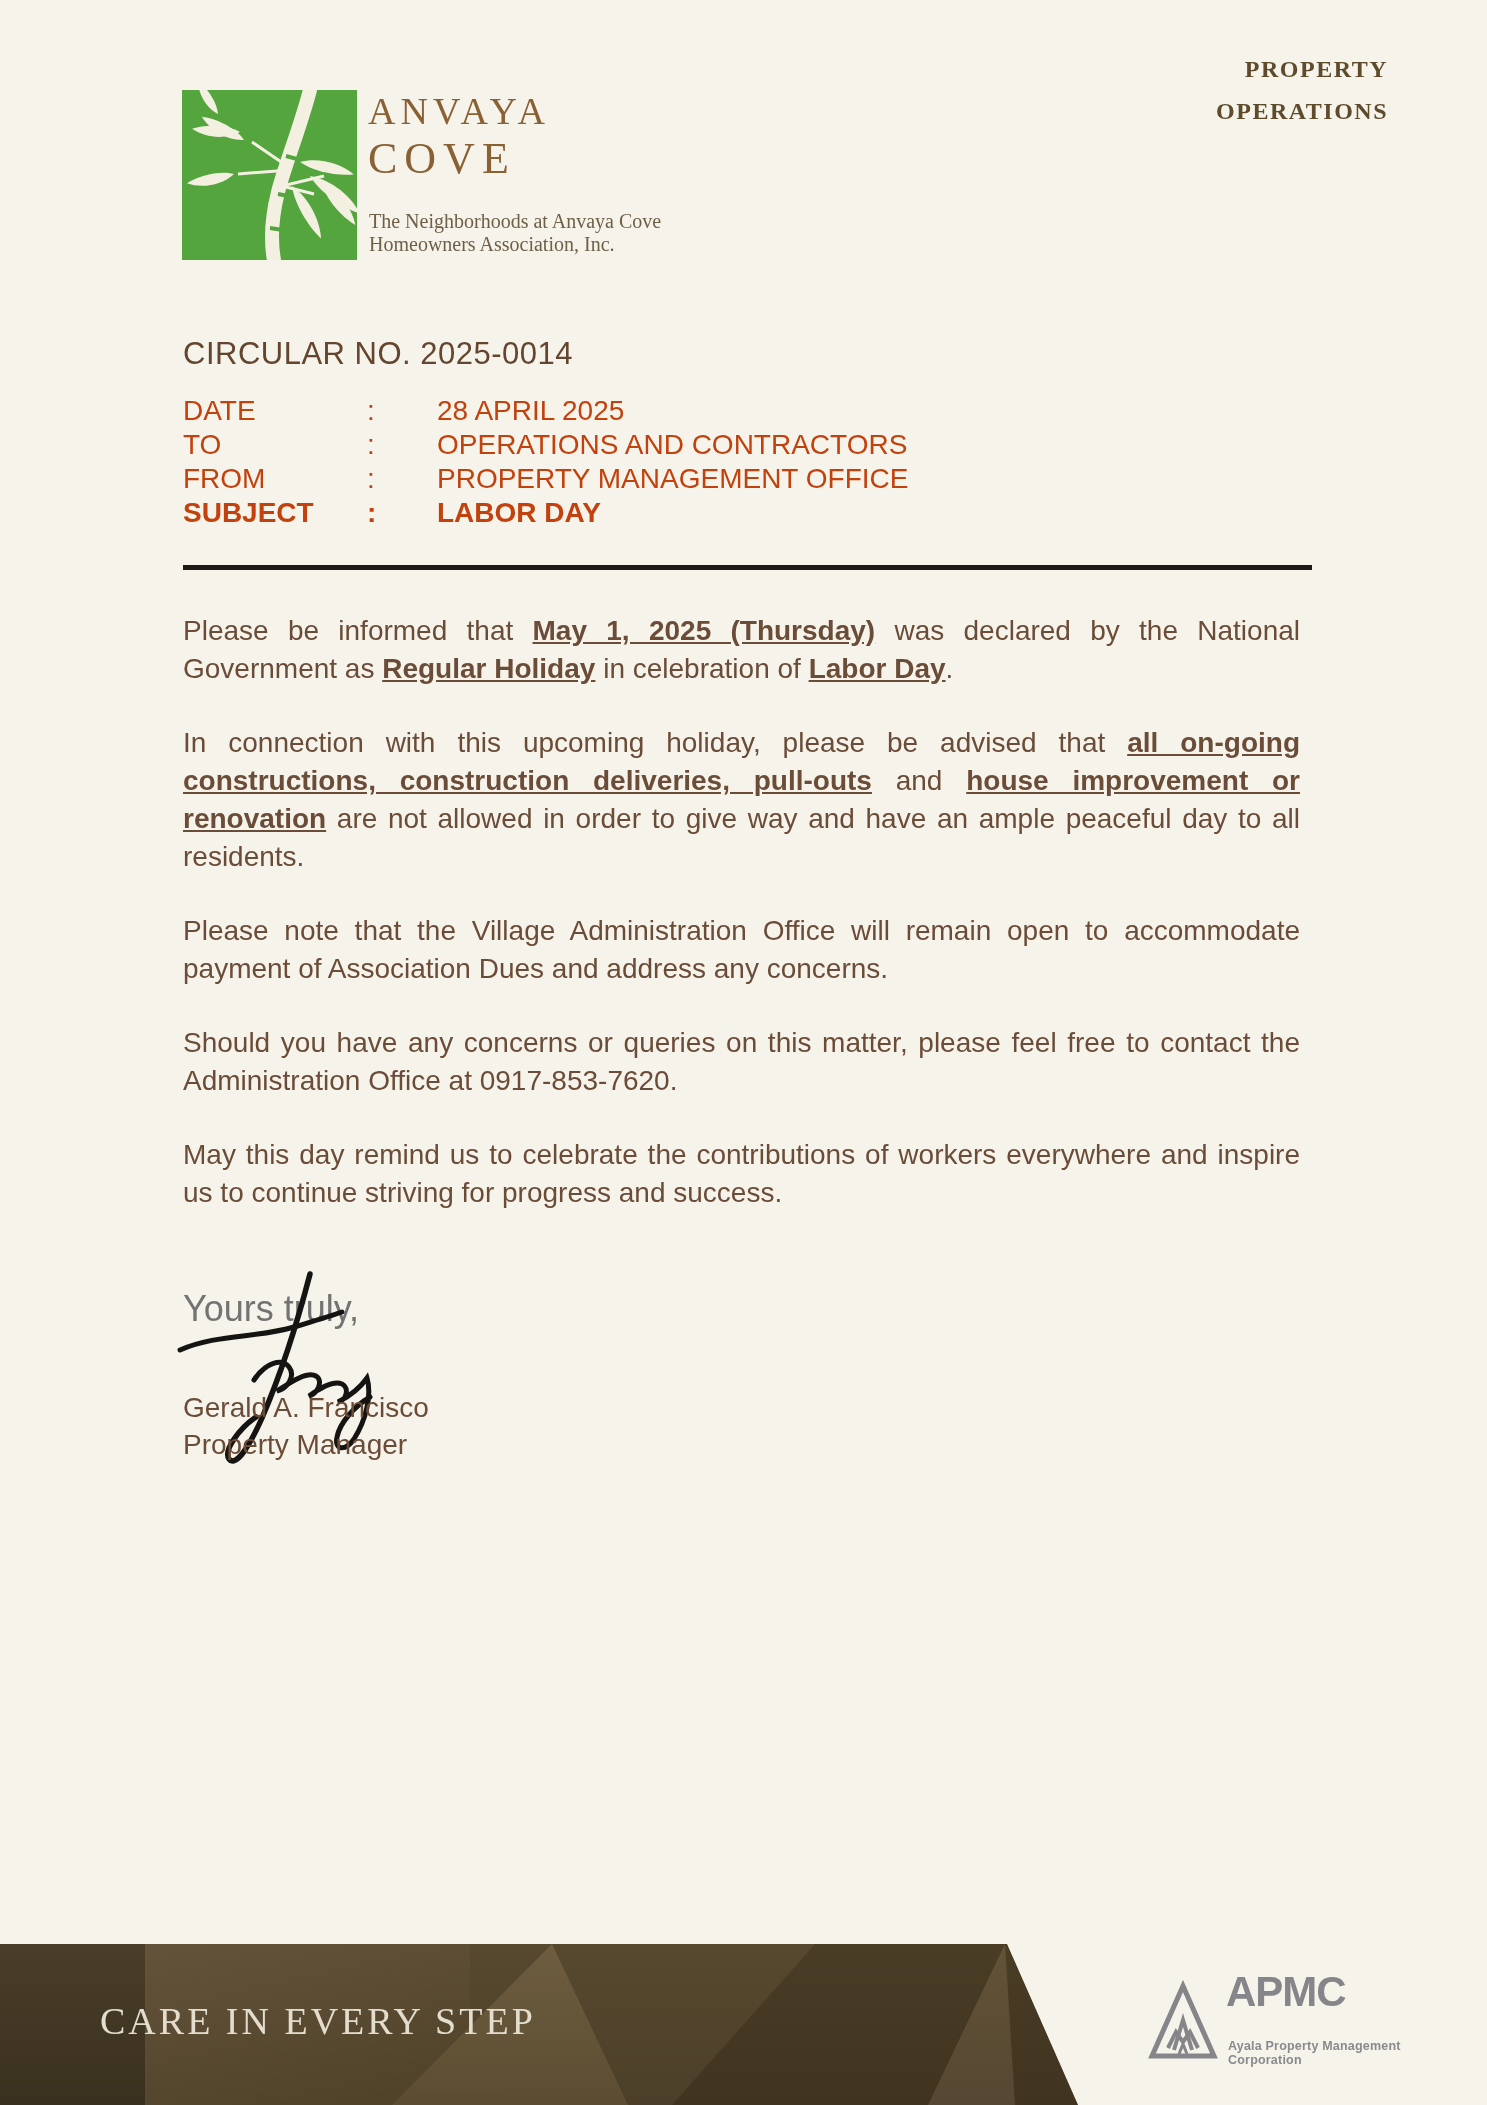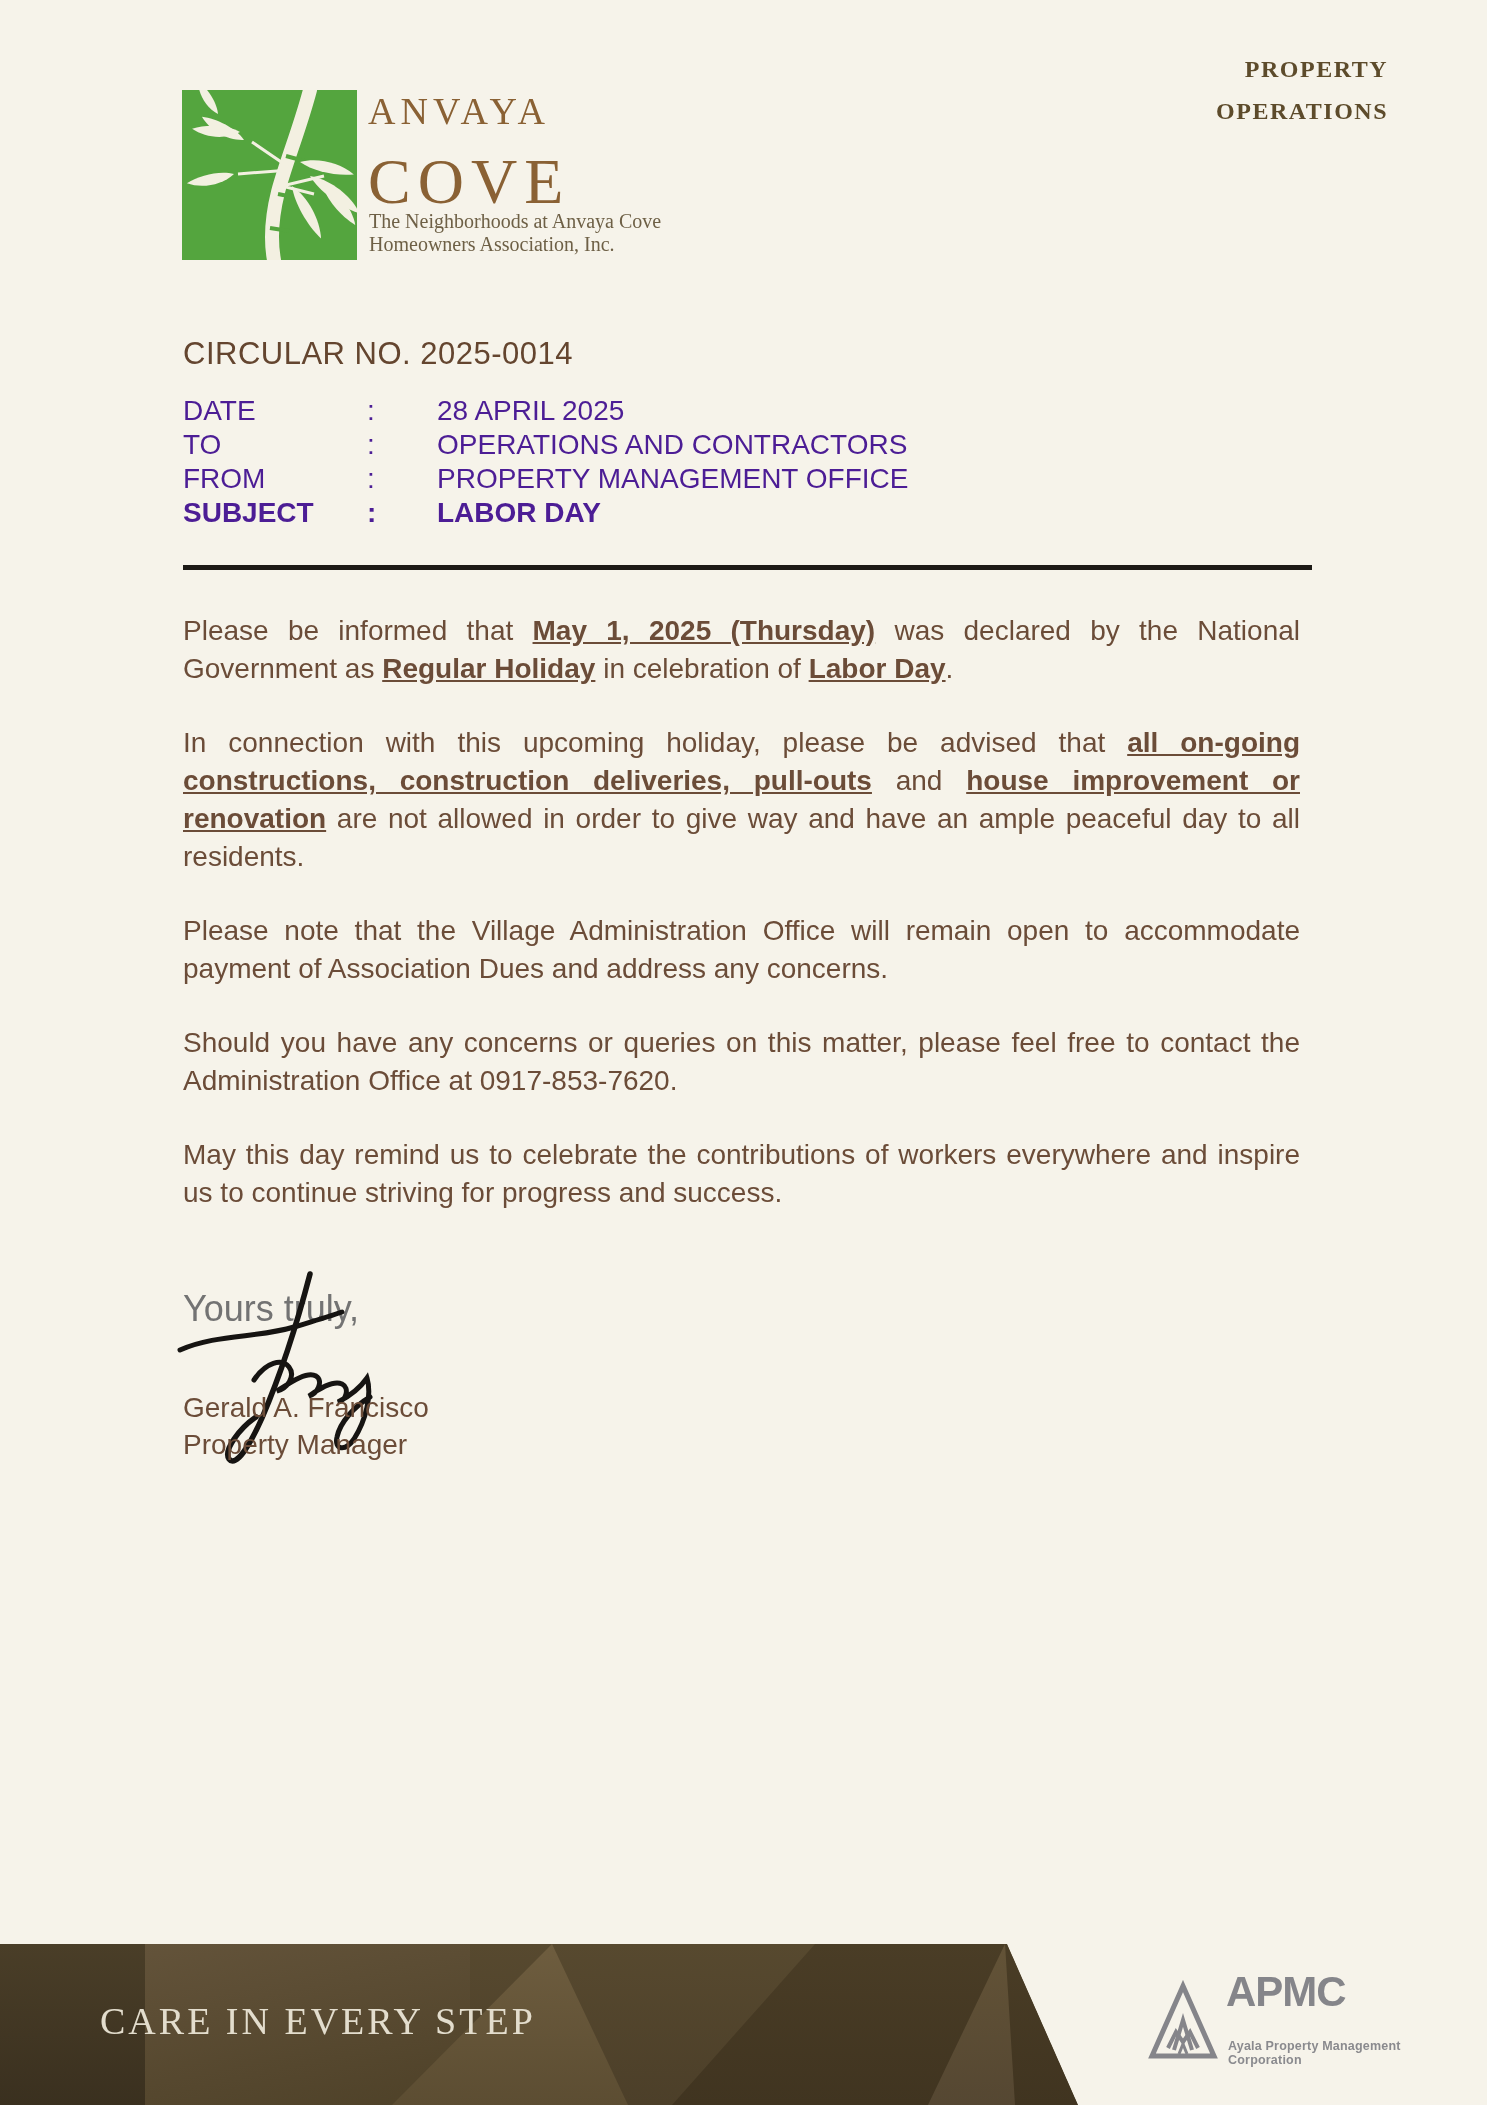--- a/index.html
+++ b/index.html
@@ -13,39 +13,39 @@
 
   
   .logo-square{
     position:absolute;left:182px;top:90px;width:175px;height:170px;
   }
   .wordmark{
     position:absolute;left:368px;top:92px;
     font-family:"Liberation Serif",serif;color:#8a6134;line-height:1;
   }
   .wordmark .l1{font-size:38px;letter-spacing:5px;}
-  .wordmark .l2{font-size:64px;letter-spacing:7px;margin-top:20px;}
+  .wordmark .l2{font-size:44px;letter-spacing:7px;margin-top:7px;}
   .wordmark-tag{
     position:absolute;left:369px;top:210px;
     font-family:"Liberation Serif",serif;color:#6e6046;font-size:20px;line-height:23px;
   }
   .dept{
     position:absolute;right:99px;top:48px;text-align:right;
     font-family:"Liberation Serif",serif;font-weight:700;color:#5d4b2b;
     font-size:24px;line-height:42px;letter-spacing:1.5px;
   }
 
   
   .circular{
     position:absolute;left:183px;top:336px;
     font-size:31px;color:#64452f;letter-spacing:.5px;
   }
   .meta{
     position:absolute;left:183px;top:394px;width:1117px;
-    font-size:28px;color:#4c1d95;
+    font-size:28px;color:#c2410c;
   }
   .meta-row{display:grid;grid-template-columns:184px 70px 1fr;line-height:34px;}
   .meta-row.bold{font-weight:700;}
 
   .divider{
     position:absolute;left:183px;top:565px;width:1129px;height:5px;
     background:#1d1a16;
   }
 
   

